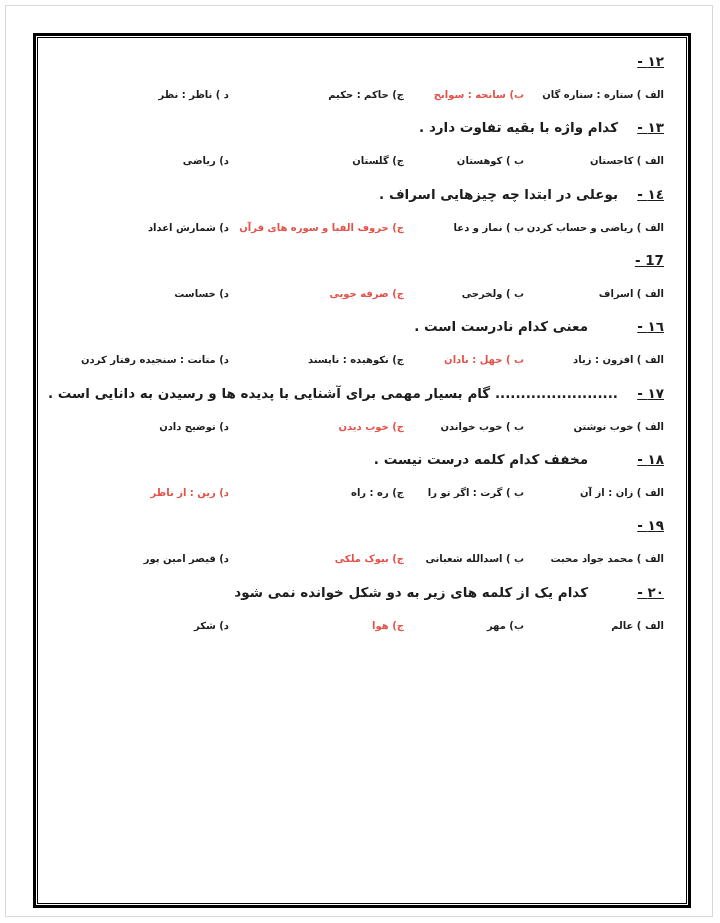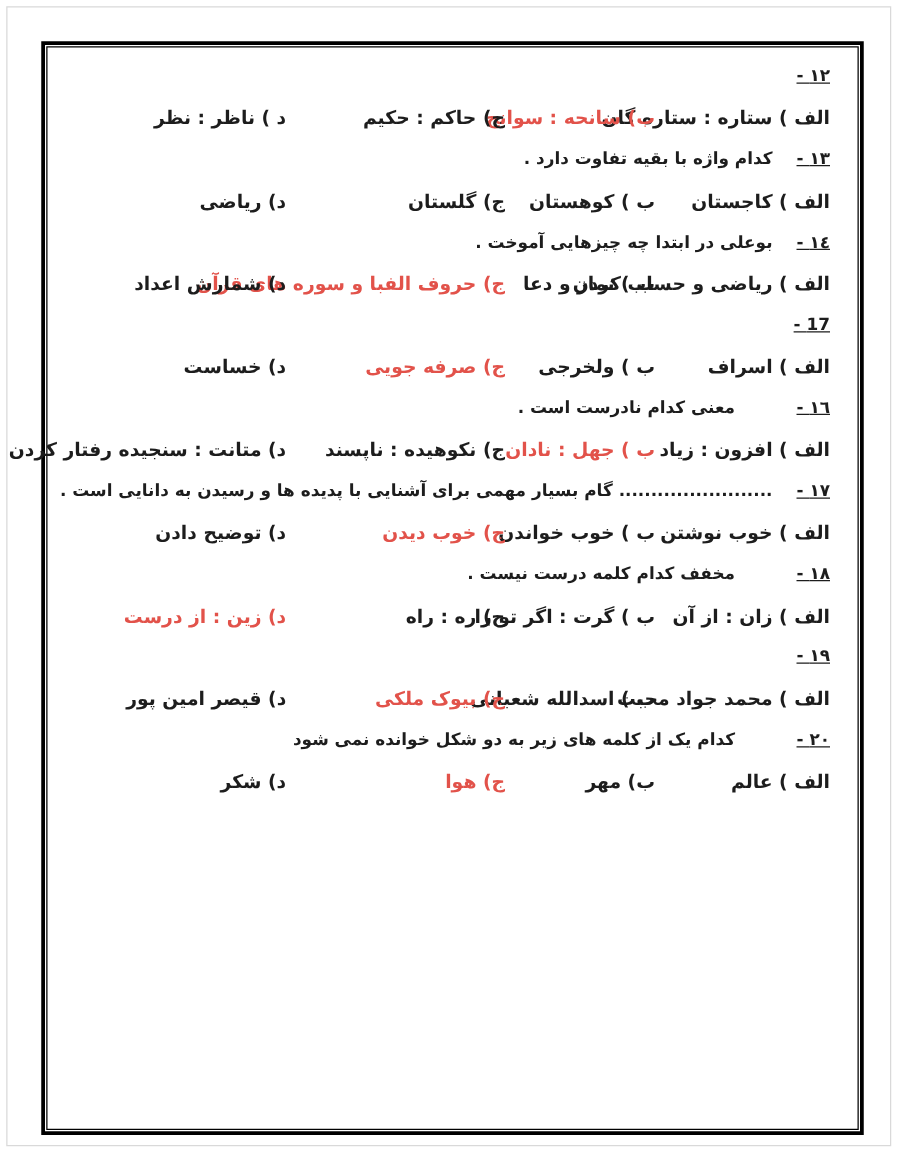--- a/index.html
+++ b/index.html
@@ -60,21 +60,21 @@
   .q-row.wide { gap: 46px; }
   .q-num { min-width: 30px; text-decoration: underline; }
   .opt-row {
     display: grid;
     grid-template-columns: 140px 120px 175px auto;
     align-items: center;
     direction: rtl;
   }
   .opt {
     text-align: right;
-    font-size: 15px;
+    font-size: 10px;
     font-weight: 700;
     overflow: visible;
   }
   .opt.correct {
     color: var(--accent-color, #e2524a);
   }
 </style>
 </head>
 <body style="--text-color: #1d1d1d; --accent-color: #e2524a; --frame-color: #000000; --edge-color: #d9d9d9;">
 
@@ -97,21 +97,21 @@
         <span class="q-text">کدام واژه با بقیه تفاوت دارد .</span>
       </div>
       <div class="row opt-row">
         <span class="opt">الف ) کاجستان</span>
         <span class="opt">ب ) کوهستان</span>
         <span class="opt">ج) گلستان</span>
         <span class="opt">د) ریاضی</span>
       </div>
       <div class="row q-row">
         <span class="q-num">١٤ -</span>
-        <span class="q-text">بوعلی در ابتدا چه چیزهایی آموخت .</span>
+        <span class="q-text">بوعلی در ابتدا چه چیزهایی اسراف .</span>
       </div>
       <div class="row opt-row">
         <span class="opt">الف ) ریاضی و حساب کردن</span>
         <span class="opt">ب ) نماز و دعا</span>
         <span class="opt correct">ج) حروف الفبا و سوره های قرآن</span>
         <span class="opt">د) شمارش اعداد</span>
       </div>
       <div class="row q-row wide">
         <span class="q-num">17 -</span>
       </div>
@@ -142,21 +142,21 @@
         <span class="opt">د) توضیح دادن</span>
       </div>
       <div class="row q-row wide">
         <span class="q-num">١٨ -</span>
         <span class="q-text">مخفف کدام کلمه درست نیست .</span>
       </div>
       <div class="row opt-row">
         <span class="opt">الف ) زان : از آن</span>
         <span class="opt">ب ) گرت : اگر تو را</span>
         <span class="opt">ج) ره : راه</span>
-        <span class="opt correct">د) زین : از درست</span>
+        <span class="opt correct">د) زین : از ناظر</span>
       </div>
       <div class="row q-row wide">
         <span class="q-num">١٩ -</span>
       </div>
       <div class="row opt-row">
         <span class="opt">الف ) محمد جواد محبت</span>
         <span class="opt">ب ) اسدالله شعبانی</span>
         <span class="opt correct">ج) بیوک ملکی</span>
         <span class="opt">د) قیصر امین پور</span>
       </div>

